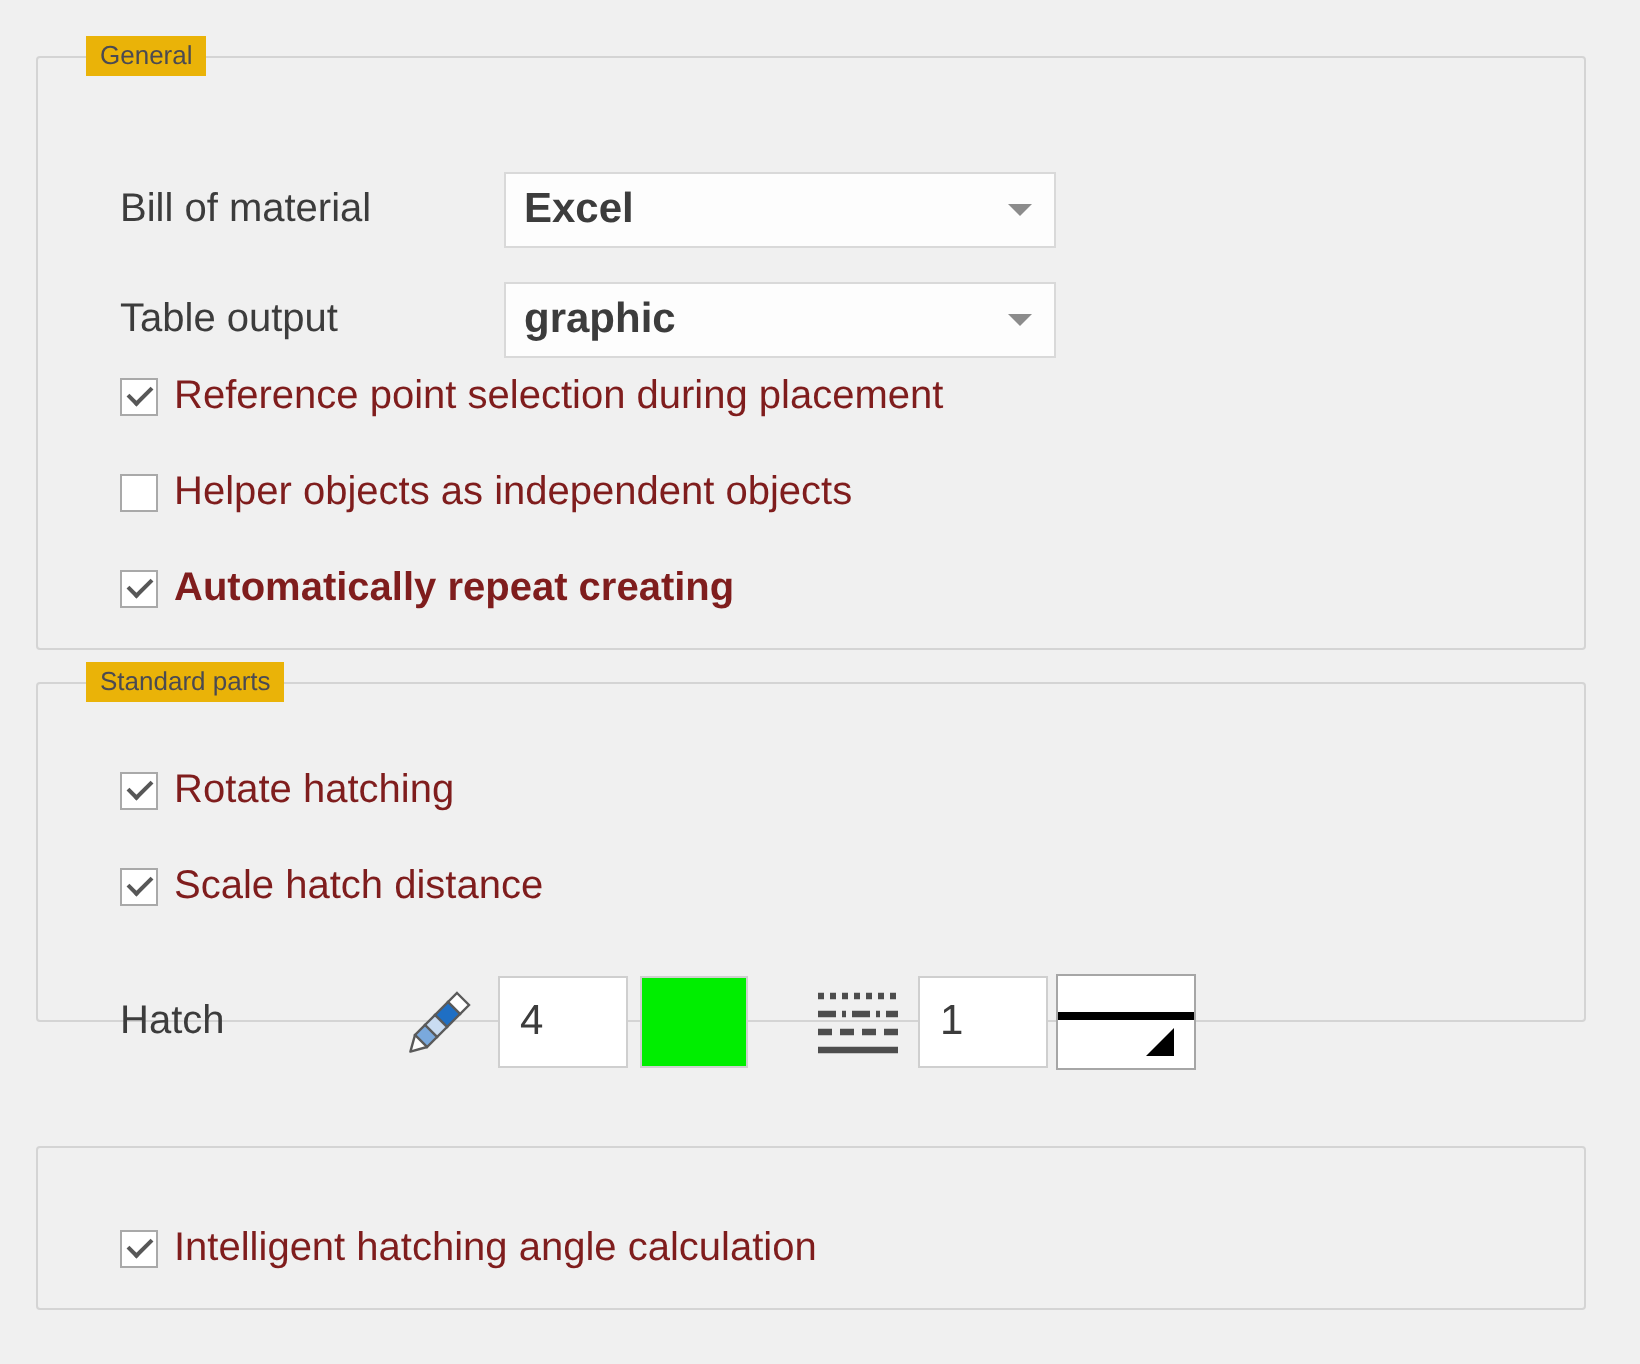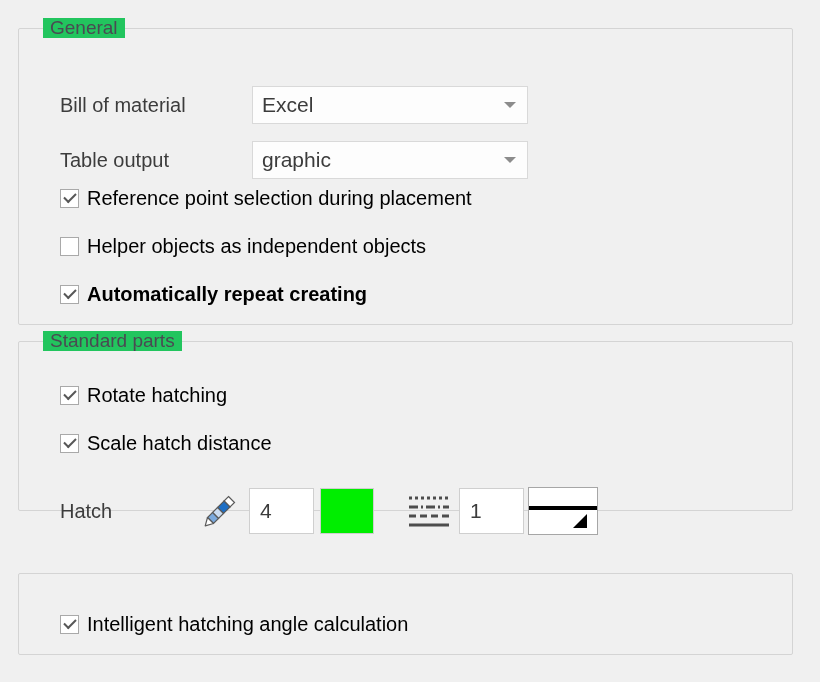--- a/index.html
+++ b/index.html
@@ -32,22 +32,22 @@
     box-sizing: border-box;
     border: 1px solid #d4d4d4;
     border-radius: 2px;
     background: transparent;
   }
   .group-title {
     position: absolute;
     top: -11px;
     left: 24px;
     padding: 0 7px;
-    background: #22c55e;
-    font-size: 19px;
+    background: #eab308;
+    font-size: 13px;
     color: #4a4a52;
     line-height: 20px;
     white-space: nowrap;
   }
 
   #group-general   { top: 28px;  height: 297px; }
   #group-standard  { top: 341px; height: 170px; }
   #group-section   { top: 573px; height: 82px; }
 
   
@@ -80,20 +80,21 @@
     display: flex;
     align-items: center;
   }
   .combo-value {
     flex: 1 1 auto;
     padding-left: 9px;
     font-size: 21px;
     color: #3c3c3c;
     white-space: nowrap;
     overflow: hidden;
+    font-weight: bold;
   }
   .combo-arrow {
     flex: 0 0 auto;
     width: 34px;
     display: flex;
     align-items: center;
     justify-content: center;
   }
   .combo-arrow i {
     display: block;
@@ -128,21 +129,21 @@
     top: 3px;
     width: 10px;
     height: 5px;
     border-left: 2.6px solid #575757;
     border-bottom: 2.6px solid #575757;
     transform: rotate(-45deg);
   }
   .check-label {
     margin-left: 8px;
     font-size: 20px;
-    color: #000000;
+    color: #7f1d1d;
     white-space: nowrap;
   }
 
   
   #hatch-row {
     position: absolute;
     left: 0;
     top: 145px;
     width: 100%;
     height: 48px;

